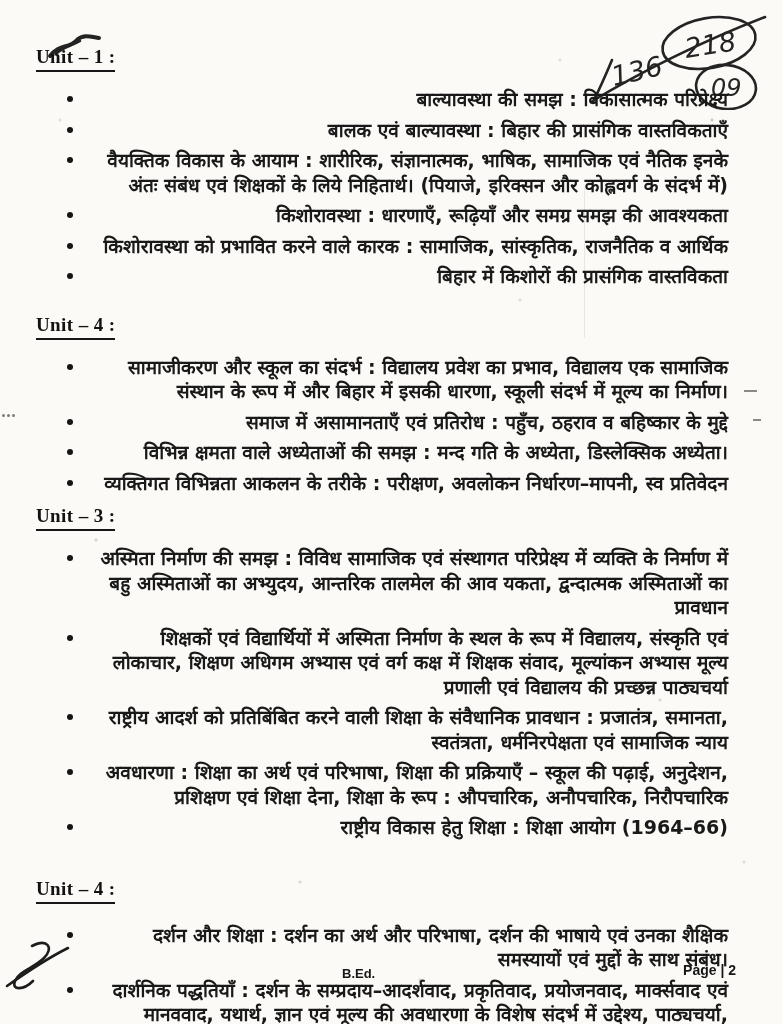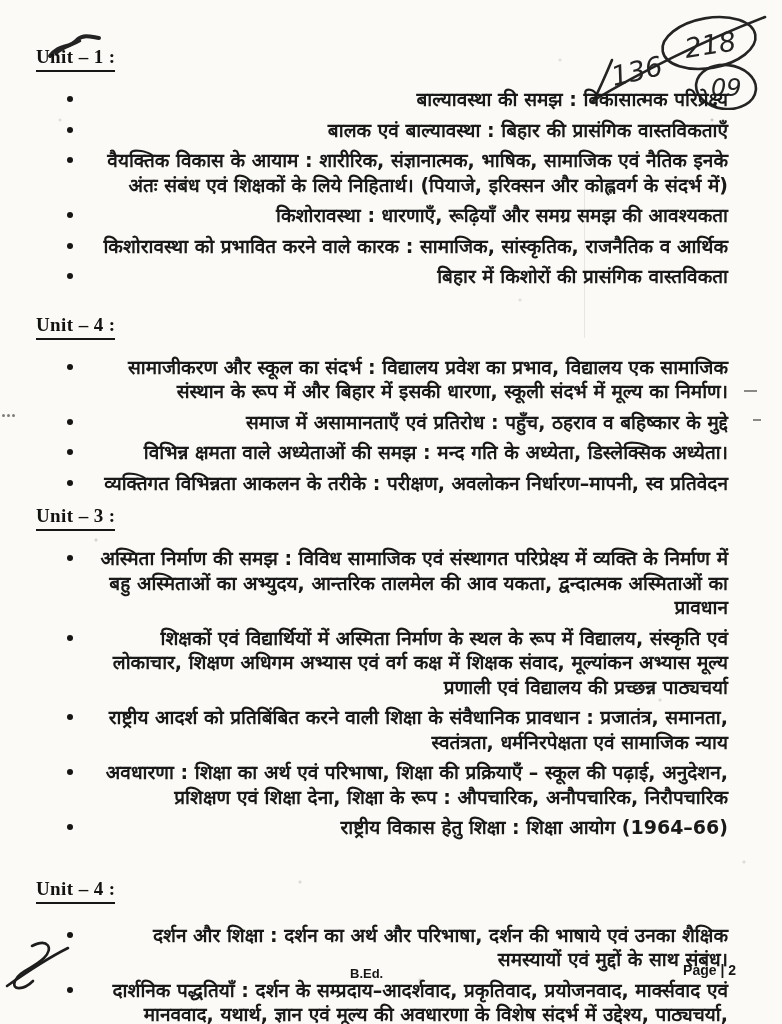--- a/index.html
+++ b/index.html
@@ -32,21 +32,21 @@
   ul.bullets{list-style:none;margin:15px 0 8px 0;padding:0 0 0 52px;}
   .sec-3 ul.bullets{margin-top:19px;}
   ul.bullets li{
     position:relative;margin:0 0 6px 0;
     font-size:19px;line-height:24.5px;font-weight:600;color:#191919;
     width:640px;
     text-align:right;
   }
   .dot{position:absolute;left:-21px;top:9px;width:6px;height:6px;border-radius:50%;background:#151515;}
   .btext{display:block;}
-  .footer-center{position:absolute;left:350px;top:966px;font:bold 13px "Liberation Sans",sans-serif;color:#161616;}
+  .footer-center{position:absolute;left:342px;top:966px;font:bold 13px "Liberation Sans",sans-serif;color:#161616;}
   .footer-right{position:absolute;right:46px;top:962px;font:bold 14px "Liberation Sans",sans-serif;color:#161616;}
   .hw{position:absolute;}
   .hw-topright{left:585px;top:10px;}
   .hw-tick{left:46px;top:30px;}
   .hw-signature{left:2px;top:936px;}
   .hw svg text{font-family:"DejaVu Sans",sans-serif;font-style:italic;fill:#242424;}
   .artifact{position:absolute;background:rgba(0,0,0,.45);}
   .art-dash-1{left:744px;top:390px;width:13px;height:2px;}
   .art-dash-2{left:753px;top:419px;width:8px;height:2px;}
   .art-dots-left{left:2px;top:402px;width:16px;height:3px;background:none;}

